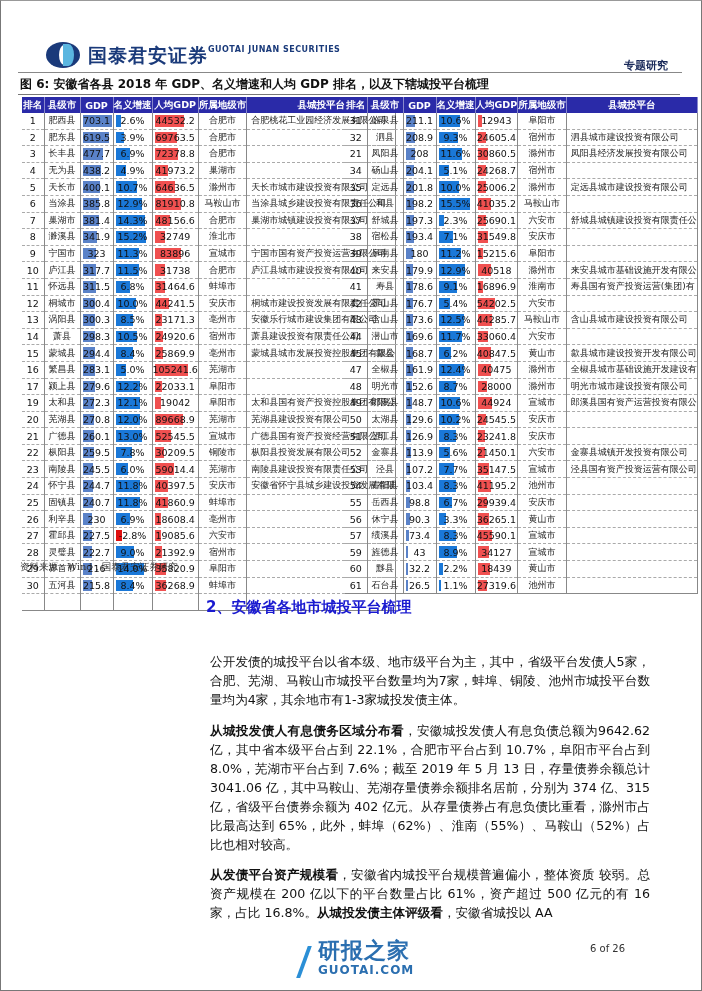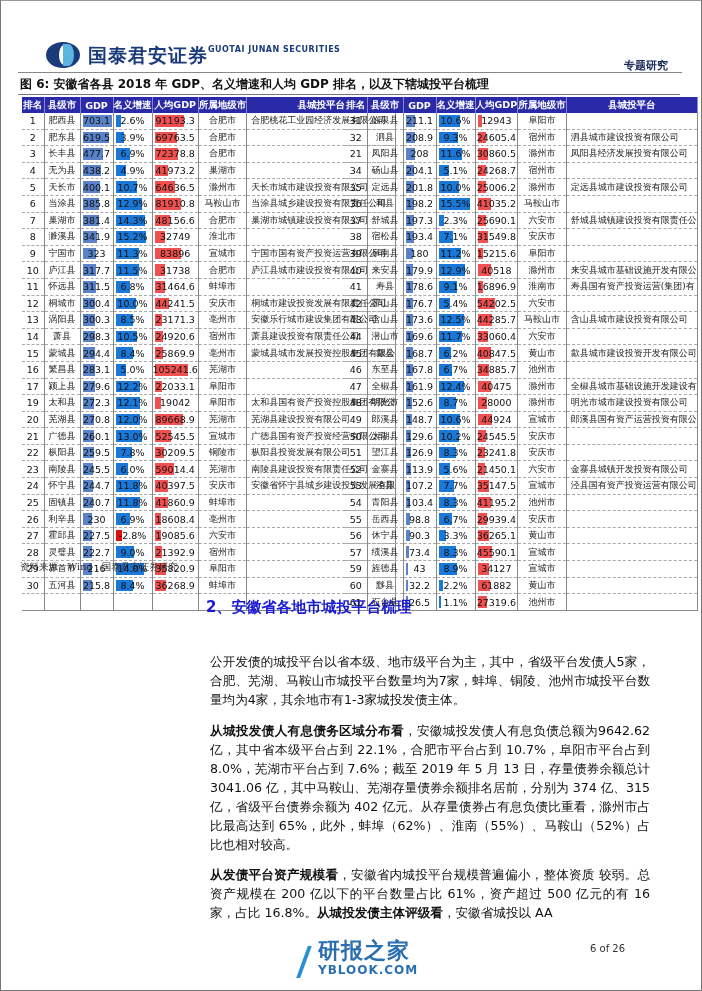--- a/index.html
+++ b/index.html
@@ -98,21 +98,21 @@
         <th>所属地级市</th>
         <th>县城投平台</th>
       </tr>
     </thead>
   <tbody>
       <tr>
         <td class="rank"><span class="cell-val">1</span></td>
         <td class="county"><span class="cell-val">肥西县</span></td>
         <td class="gdp"><div class="cell-bar bar-gdp" style="width: 29px;"></div><span class="cell-val">703.1</span></td>
         <td class="growth"><div class="cell-bar bar-g" style="width: 5px;"></div><span class="cell-val">2.6%</span></td>
-        <td class="pc"><div class="cell-bar bar-pc" style="width: 29px;"></div><span class="cell-val">91193.3</span></td>
+        <td class="pc"><div class="cell-bar bar-pc" style="width: 29px;"></div><span class="cell-val">44532.2</span></td>
         <td class="city"><span class="cell-val">合肥市</span></td>
         <td class="plat"><span class="cell-val">合肥桃花工业园经济发展有限公司</span></td>
       </tr>
       <tr>
         <td class="rank"><span class="cell-val">2</span></td>
         <td class="county"><span class="cell-val">肥东县</span></td>
         <td class="gdp"><div class="cell-bar bar-gdp" style="width: 26px;"></div><span class="cell-val">619.5</span></td>
         <td class="growth"><div class="cell-bar bar-g" style="width: 8px;"></div><span class="cell-val">3.9%</span></td>
         <td class="pc"><div class="cell-bar bar-pc" style="width: 22px;"></div><span class="cell-val">69763.5</span></td>
         <td class="city"><span class="cell-val">合肥市</span></td>
@@ -524,29 +524,20 @@
       <tr>
         <td class="rank"><span class="cell-val">45</span></td>
         <td class="county"><span class="cell-val">歙县</span></td>
         <td class="gdp"><div class="cell-bar bar-gdp" style="width: 7px;"></div><span class="cell-val">168.7</span></td>
         <td class="growth"><div class="cell-bar bar-g" style="width: 12px;"></div><span class="cell-val">6.2%</span></td>
         <td class="pc"><div class="cell-bar bar-pc" style="width: 13px;"></div><span class="cell-val">40847.5</span></td>
         <td class="city"><span class="cell-val">黄山市</span></td>
         <td class="plat"><span class="cell-val">歙县城市建设投资开发有限公司</span></td>
       </tr>
       <tr>
-        <td class="rank"><span class="cell-val">46</span></td>
-        <td class="county"><span class="cell-val">东至县</span></td>
-        <td class="gdp"><div class="cell-bar bar-gdp" style="width: 7px;"></div><span class="cell-val">167.8</span></td>
-        <td class="growth"><div class="cell-bar bar-g" style="width: 13px;"></div><span class="cell-val">6.7%</span></td>
-        <td class="pc"><div class="cell-bar bar-pc" style="width: 11px;"></div><span class="cell-val">34885.7</span></td>
-        <td class="city"><span class="cell-val">池州市</span></td>
-        <td class="plat"><span class="cell-val"></span></td>
-      </tr>
-      <tr>
         <td class="rank"><span class="cell-val">47</span></td>
         <td class="county"><span class="cell-val">全椒县</span></td>
         <td class="gdp"><div class="cell-bar bar-gdp" style="width: 7px;"></div><span class="cell-val">161.9</span></td>
         <td class="growth"><div class="cell-bar bar-g" style="width: 25px;"></div><span class="cell-val">12.4%</span></td>
         <td class="pc"><div class="cell-bar bar-pc" style="width: 13px;"></div><span class="cell-val">40475</span></td>
         <td class="city"><span class="cell-val">滁州市</span></td>
         <td class="plat"><span class="cell-val">全椒县城市基础设施开发建设有</span></td>
       </tr>
       <tr>
         <td class="rank"><span class="cell-val">48</span></td>
@@ -645,21 +636,21 @@
         <td class="growth"><div class="cell-bar bar-g" style="width: 18px;"></div><span class="cell-val">8.9%</span></td>
         <td class="pc"><div class="cell-bar bar-pc" style="width: 11px;"></div><span class="cell-val">34127</span></td>
         <td class="city"><span class="cell-val">宣城市</span></td>
         <td class="plat"><span class="cell-val"></span></td>
       </tr>
       <tr>
         <td class="rank"><span class="cell-val">60</span></td>
         <td class="county"><span class="cell-val">黟县</span></td>
         <td class="gdp"><div class="cell-bar bar-gdp" style="width: 2px;"></div><span class="cell-val">32.2</span></td>
         <td class="growth"><div class="cell-bar bar-g" style="width: 4px;"></div><span class="cell-val">2.2%</span></td>
-        <td class="pc"><div class="cell-bar bar-pc" style="width: 12px;"></div><span class="cell-val">61882</span></td>
+        <td class="pc"><div class="cell-bar bar-pc" style="width: 12px;"></div><span class="cell-val">18439</span></td>
         <td class="city"><span class="cell-val">黄山市</span></td>
         <td class="plat"><span class="cell-val"></span></td>
       </tr>
       <tr>
         <td class="rank"><span class="cell-val">61</span></td>
         <td class="county"><span class="cell-val">石台县</span></td>
         <td class="gdp"><div class="cell-bar bar-gdp" style="width: 2px;"></div><span class="cell-val">26.5</span></td>
         <td class="growth"><div class="cell-bar bar-g" style="width: 2px;"></div><span class="cell-val">1.1%</span></td>
         <td class="pc"><div class="cell-bar bar-pc" style="width: 9px;"></div><span class="cell-val">27319.6</span></td>
         <td class="city"><span class="cell-val">池州市</span></td>
@@ -674,16 +665,16 @@
 <div class="para p1">公开发债的城投平台以省本级、地市级平台为主，其中，省级平台发债人5家，合肥、芜湖、马鞍山市城投平台数量均为7家，蚌埠、铜陵、池州市城投平台数量均为4家，其余地市有1-3家城投发债主体。</div>
 <div class="para p2"><b>从城投发债人有息债务区域分布看</b><span>，安徽城投发债人有息负债总额为9642.62 亿，其中省本级平台占到 22.1%，合肥市平台占到 10.7%，阜阳市平台占到 8.0%，芜湖市平台占到 7.6%；截至 2019 年 5 月 13 日，存量债券余额总计 3041.06 亿，其中马鞍山、芜湖存量债券余额排名居前，分别为 374 亿、315 亿，省级平台债券余额为 402 亿元。从存量债券占有息负债比重看，滁州市占比最高达到 65%，此外，蚌埠（62%）、淮南（55%）、马鞍山（52%）占比也相对较高。</span></div>
 <div class="para p3"><b>从发债平台资产规模看</b><span>，安徽省内城投平台规模普遍偏小，整体资质 较弱。总资产规模在 200 亿以下的平台数量占比 61%，资产超过 500 亿元的有 16 家，占比 16.8%。</span><b>从城投发债主体评级看</b><span>，安徽省城投以 AA</span></div>
 
 <div class="watermark">
   <div class="wm-arrow">
       <div class="s"></div>
     </div>
   <div class="wm-text">
     <span class="wm-cn">研报之家</span>
-    <span class="wm-en">YBLOOK.COM</span>
+    <span class="wm-en">GUOTAI.COM</span>
   </div>
 </div>
 <div class="page-num">6 of 26</div>
 
 </body></html>

